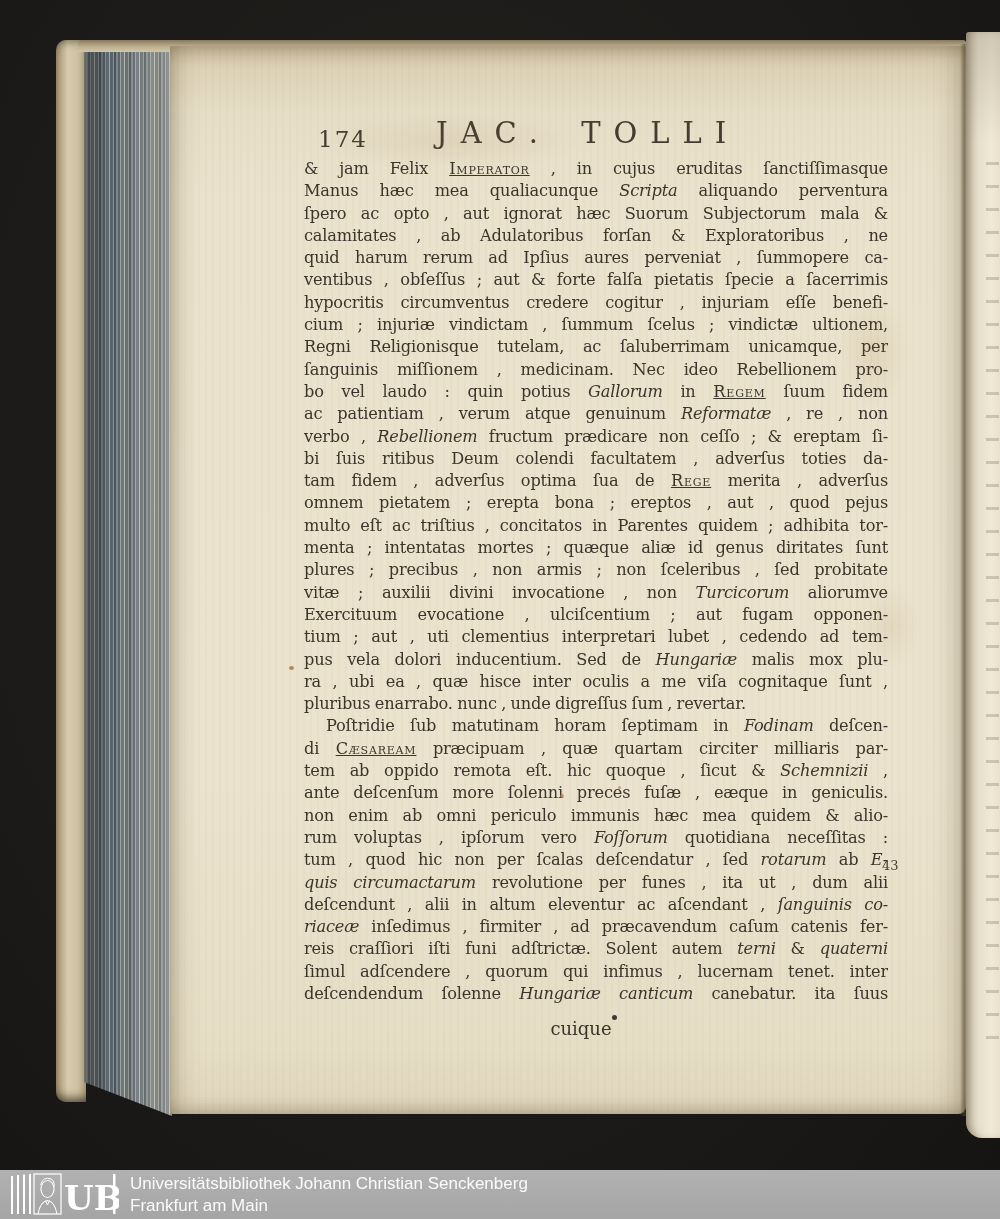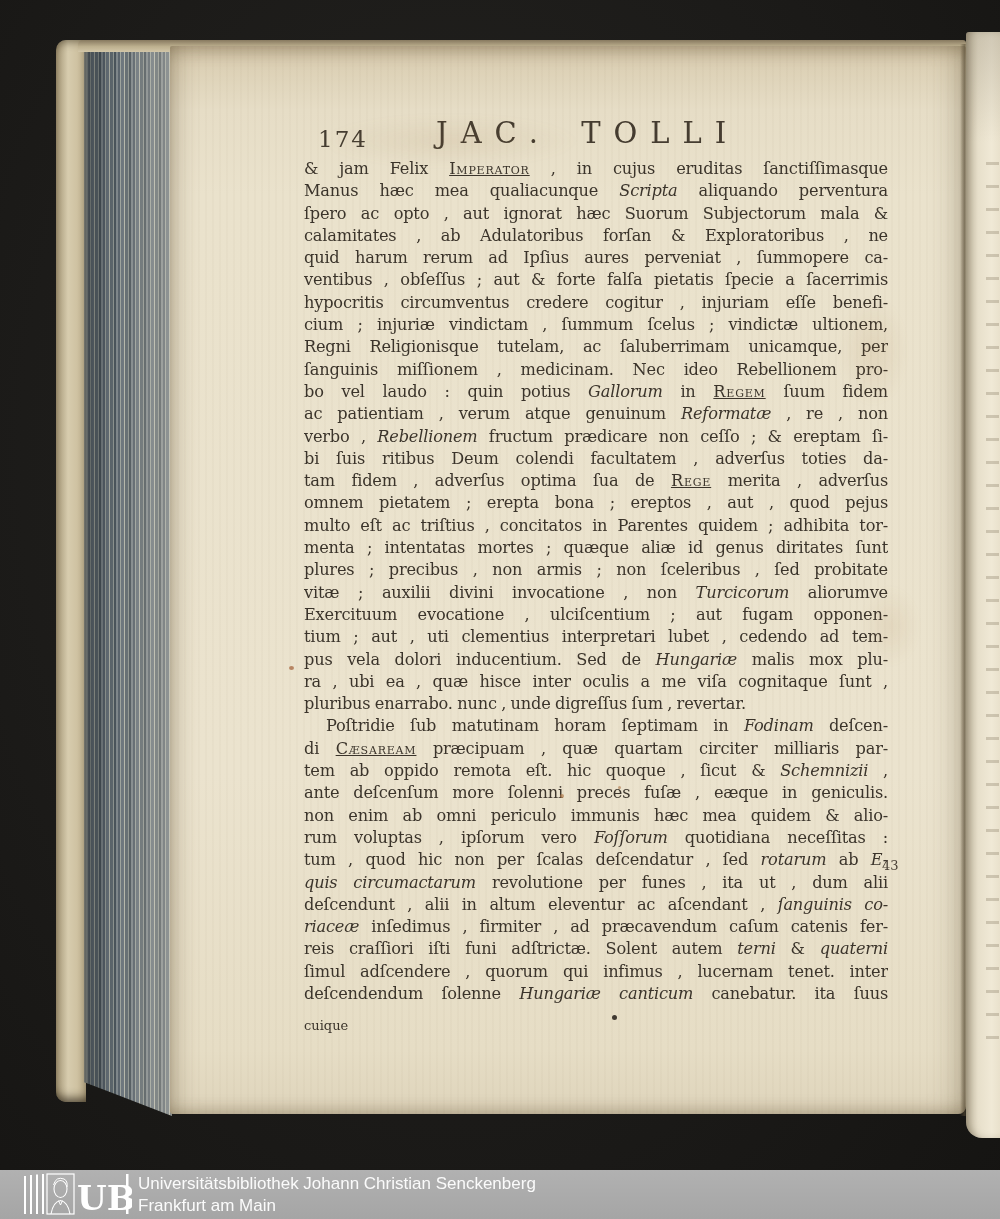--- a/index.html
+++ b/index.html
@@ -78,41 +78,41 @@
   }
   .tline{ text-align:justify; text-align-last:justify; text-justify:inter-word; height:22.3px; overflow:hidden; }
   .tline.nj{ text-align-last:left; }
   .tline.ind{ text-indent:22px; }
   .i{ font-style:italic; }
   .sc{ font-variant:small-caps; letter-spacing:.8px;text-decoration:underline; }
   .margin-note{
     position:absolute; left:712px; top:812px; font-size:13px; color:#4a4136;
   }
   .catchword-row{
-    position:absolute; left:134px; top:972px; width:584px; text-align:left; padding-right:30px;
-    font-size:13px; color:#3b342b; box-sizing:border-box;
+    position:absolute; left:134px; top:972px; width:584px; text-align:center; padding-right:30px;
+    font-size:18px; color:#3b342b; box-sizing:border-box;
   }
   
   .spot{ position:absolute; border-radius:50%; pointer-events:none; }
   .s1{ left:119px; top:620px; width:5px; height:4px; background:#a5653f; opacity:.75; }
   .s2{ left:390px; top:748px; width:4px; height:4px; background:#b07a4a; opacity:.7; }
   .s3{ left:448px; top:740px; width:3px; height:3px; background:#ad7546; opacity:.6; }
   .s4{ left:442px; top:969px; width:5px; height:5px; background:#2e2720; opacity:.9; }
   .s5{ left:668px; top:250px; width:70px; height:110px; background:radial-gradient(ellipse, rgba(160,115,60,.12), rgba(0,0,0,0) 70%); filter:blur(3px); }
   .s6{ left:690px; top:540px; width:60px; height:80px; background:radial-gradient(ellipse, rgba(160,115,60,.10), rgba(0,0,0,0) 70%); filter:blur(3px); }
   .s7{ left:150px; top:70px; width:260px; height:50px; background:radial-gradient(ellipse, rgba(150,110,60,.10), rgba(0,0,0,0) 70%); filter:blur(4px); }
   
   .footer-bar{
     position:absolute; left:0; bottom:0; width:1000px; height:49px;
     background:linear-gradient(180deg,#b1b1b1 0%,#a5a5a5 100%);
     display:flex; align-items:center;
   }
-  .ub-logo{ position:absolute; left:20px; top:0; width:112px; height:32px; }
+  .ub-logo{ position:absolute; left:7px; top:0; width:112px; height:32px; }
   .footer-text{
-    position:absolute; left:138px; top:3px;
+    position:absolute; left:130px; top:3px;
     font-family:"Liberation Sans", sans-serif; font-size:17px; line-height:21.5px; color:#fbfbfb;
   }
 </style>
 </head>
 <body>
 
 <div class="scene">
 
   <div class="cover-edge"></div>
   <div class="page-edges"></div>

